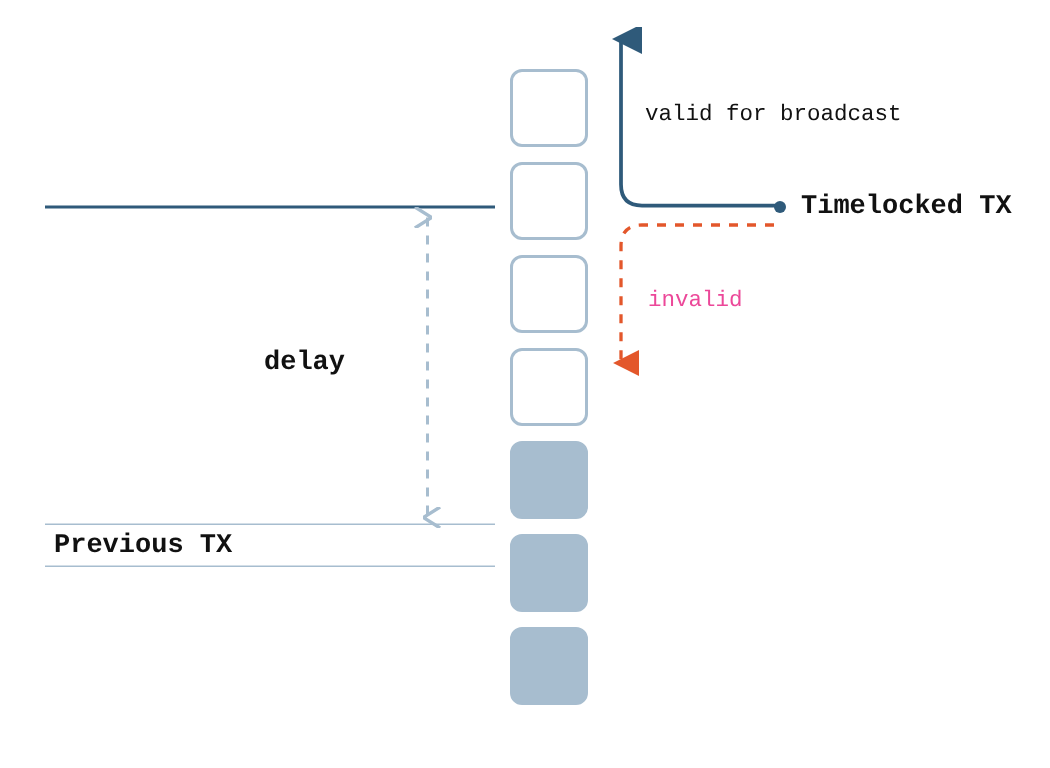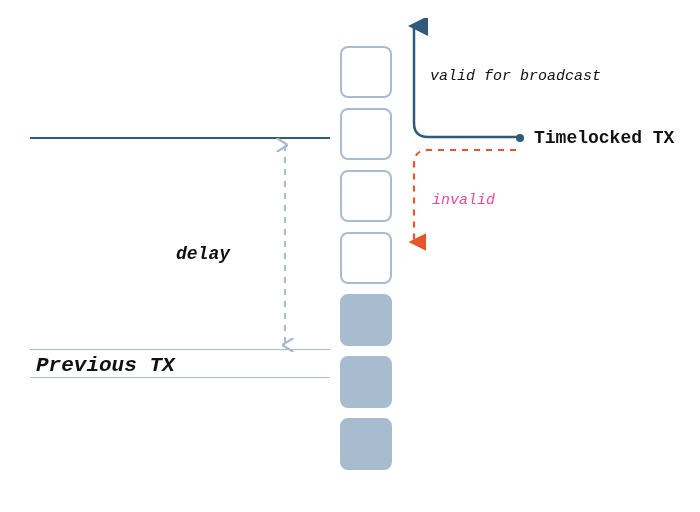--- a/index.html
+++ b/index.html
@@ -17,21 +17,21 @@
     border-radius:8px;
     box-sizing:border-box;
   }
   .block.filled{background:#a7bdcf}
   .hline{
     position:absolute;left:30px;
     height:0;border-top:1.5px solid #a7bdcf;
   }
   .hline.bold{border-top:2px solid #2f5a7a}
   .lbl{position:absolute;white-space:nowrap}
-  .italic{font-style:italic}
+  .italic{}
   .bold{font-weight:700}
   .tx-dot{position:absolute;width:8px;height:8px;border-radius:50%;background:#2f5a7a}
 </style>
 </head>
 <body>
 
 <div class="block" style="left:340px;top:46px"></div>
 <div class="block" style="left:340px;top:108px"></div>
 <div class="block" style="left:340px;top:170px"></div>
 <div class="block" style="left:340px;top:232px"></div>
@@ -68,21 +68,21 @@
   <defs>
     <marker id="ah-orange" viewBox="0 0 10 10" refX="5" refY="7" markerWidth="8" markerHeight="8" orient="auto-start-reverse">
       <path d="M0,0 L5,10 L10,0 Z" fill="#e3572b"></path>
     </marker>
   </defs>
   <path d="M116,4 L28,4 Q14,4 14,18 L14,96" fill="none" stroke="#e3572b" stroke-width="2.2" stroke-dasharray="6 6" marker-end="url(#ah-orange)"></path>
 </svg>
 
 <div class="tx-dot" style="left:516px;top:134px"></div>
 
-<span class="lbl italic bold" style="left:36px;top:354px;font-size:21px">Previous TX</span>
+<span class="lbl italic bold" style="left:36px;top:354px;font-size:18px">Previous TX</span>
 
-<span class="lbl italic bold" style="left:176px;top:244px;font-size:18px">delay</span>
+<span class="lbl italic bold" style="left:176px;top:232px;font-size:18px">delay</span>
 
 <span class="lbl italic" style="left:430px;top:68px;font-size:15px;color:#111">valid for broadcast</span>
 
 <span class="lbl italic" style="left:432px;top:192px;font-size:15px;color:#ec4899">invalid</span>
 
 <span class="lbl bold" style="left:534px;top:128px;font-size:18px">Timelocked TX</span>
 
 </body></html>

